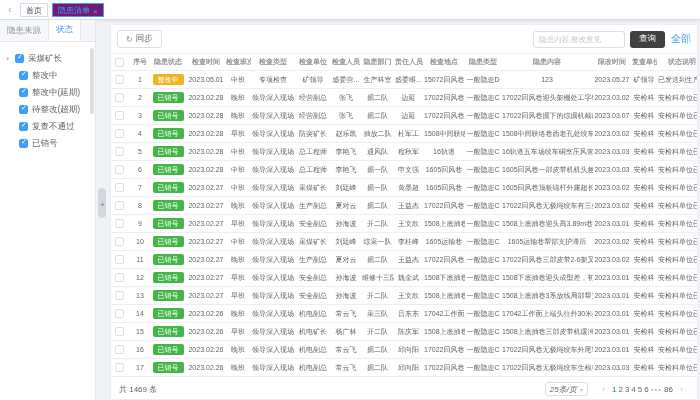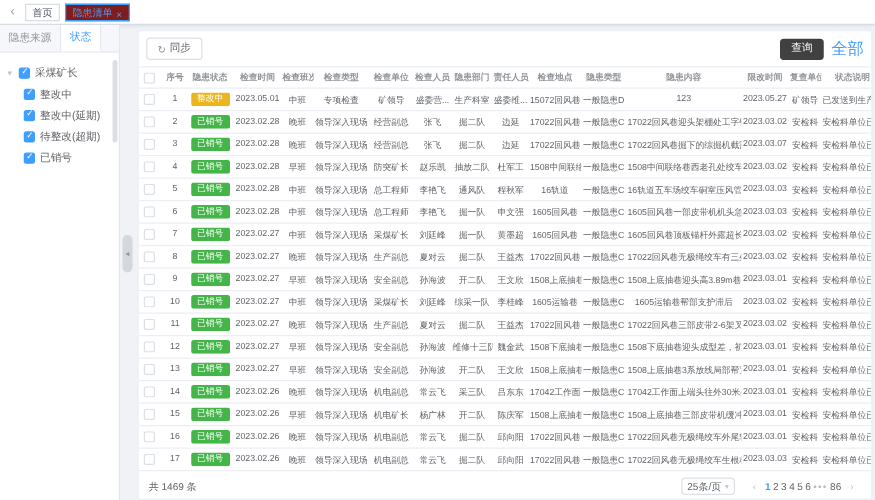--- a/index.html
+++ b/index.html
@@ -5,21 +5,21 @@
   * { margin:0; padding:0; box-sizing:border-box; }
   html,body { width:700px; height:400px; overflow:hidden;
     font-family:"Liberation Sans","DejaVu Sans",sans-serif; background:#f0f2f5; color:#606266; }
 
   
   .topbar { height:20px; background:#fff; border-bottom:1px solid #d8dce5;
     display:flex; align-items:center; padding:0 4px; box-shadow:0 1px 3px rgba(0,0,0,.08); }
   .tb-arrow { width:12px; font-size:10px; color:#97a0ad; text-align:center; cursor:pointer; }
   .tag { height:14px; display:inline-flex; align-items:flex-end; padding:0 5px; margin-left:4px;
     border:1px solid #d8dce5; background:#fff; font-size:8px; color:#495060; cursor:pointer; }
-  .tag.active { background:#7f1d1d; border-color:#409eff; color:#409eff; }
+  .tag.active { background:#701a75; border-color:#409eff; color:#409eff; }
   .tag .close { margin-left:3px; font-size:8px; color:#409eff; }
 
   
   .layout { display:flex; height:392px; }
 
   
   .sidebar { width:96px; background:#fff; border-right:1px solid #e4e7ed; position:relative; flex:none; }
   .side-tabs { display:flex; height:22px; background:#f5f7fa; border-bottom:1px solid #e4e7ed; }
   .side-tab { padding:0 7px; font-size:8.5px; line-height:21px; color:#909399;
     border-right:1px solid #e4e7ed; cursor:pointer; background:#f5f7fa; }
@@ -49,40 +49,40 @@
   .toolbar { height:28px; flex:none; display:flex; align-items:center; padding:0 6px; }
   .btn-sync { display:inline-flex; align-items:center; gap:3px; height:18px; padding:0 8px;
     border:1px solid #dcdfe6; border-radius:3px; background:#fff; font-size:8.5px; color:#606266; cursor:pointer; }
   .btn-sync .ico { font-size:8px; color:#8a919c; }
   .toolbar .spacer { flex:1; }
   .search-input { width:92px; height:17px; border:1px solid #dcdfe6; border-radius:3px;
     font-size:7.5px; padding:0 5px; color:#606266; outline:none; }
   .search-input::placeholder { color:#c0c4cc; }
   .btn-primary { height:17px; margin-left:5px; padding:0 9px; background:#404040; color:#fff;
     border:none; border-radius:3px; font-size:8.5px; cursor:pointer; }
-  .link-all { margin-left:6px; font-size:13px; color:#409eff; text-decoration:none; cursor:pointer;text-align:center; }
+  .link-all { margin-left:6px; font-size:10px; color:#409eff; text-decoration:none; cursor:pointer;text-align:center; }
 
   
   .table-wrap { flex:1; overflow:hidden; border-top:1px solid #ebeef5; }
   .trow { display:flex; align-items:center; border-bottom:1px solid #ebeef5; height:18px; }
   .trow.head { height:17px; color:#909399; font-weight:bold; }
   .cell { font-size:7px; text-align:center; white-space:nowrap; overflow:hidden; flex:none;
     padding:0 1px; }
   .c0{width:20px; display:flex; justify-content:center;} .c1{width:18px;} .c2{width:38px;}
   .c3{width:38px;} .c4{width:26px;} .c5{width:44px;} .c6{width:36px;} .c7{width:30px;}
   .c8{width:33px;} .c9{width:29px;} .c10{width:42px;} .c11{width:36px;} .c12{width:92px;}
   .c13{width:38px;} .c14{width:26px;} .c15{width:50px;}
   .badge { display:inline-block; padding:1px 5px; border-radius:2px; color:#fff; font-size:7px; line-height:9px; }
 
   
   .pagination { height:20px; flex:none; display:flex; align-items:center; padding:0 8px;
     font-size:8px; color:#606266; }
   .pagination .spacer { flex:1; }
   .psize { height:14px; border:1px solid #dcdfe6; border-radius:3px; display:inline-flex;
-    align-items:center; padding:0 4px; gap:3px; color:#606266; cursor:pointer; margin-right:8px; }
+    align-items:center; padding:0 4px; gap:3px; color:#606266; cursor:pointer; margin-right:8px;font-style:italic; }
   .psize .car { font-size:6px; color:#c0c4cc; }
   .pg { min-width:13px; text-align:center; margin:0 1px; cursor:pointer; color:#606266; }
   .pg.active { color:#409eff; font-weight:bold; }
   .pg.arrow { color:#b4bccc; }
   .pg.dots { color:#b4bccc; letter-spacing:1px; }
 </style>
 </head>
 <body>
 
 <div class="topbar">
@@ -117,40 +117,45 @@
           <div class="tree-row">
             <span class="cb checked"></span>
             <span>整改中(延期)</span>
           </div>
           <div class="tree-row">
             <span class="cb checked"></span>
             <span>待整改(超期)</span>
           </div>
           <div class="tree-row">
             <span class="cb checked"></span>
+            <span>复查不通过</span>
+          </div>
+          <div class="tree-row">
+            <span class="cb checked"></span>
             <span>已销号</span>
           </div>
         </div>
     </div>
     <div class="side-scroll"></div>
   </div>
 
   <div class="gap">
     <div class="handle">◂</div>
   </div>
 
   <div class="main">
     <div class="card">
 
       <div class="toolbar">
         <button class="btn-sync">
           <span class="ico">↻</span>
           <span>同步</span>
         </button>
         <span class="spacer"></span>
+        <input class="search-input" placeholder="隐患内容,整改意见" style="">
         <button class="btn-primary">查询</button>
         <a class="link-all">全部</a>
       </div>
 
       <div class="table-wrap">
         <div class="trow head" id="thead">
             <div class="cell c0">
               <span class="cb"></span>
             </div>
             <div class="cell c1">序号</div>

